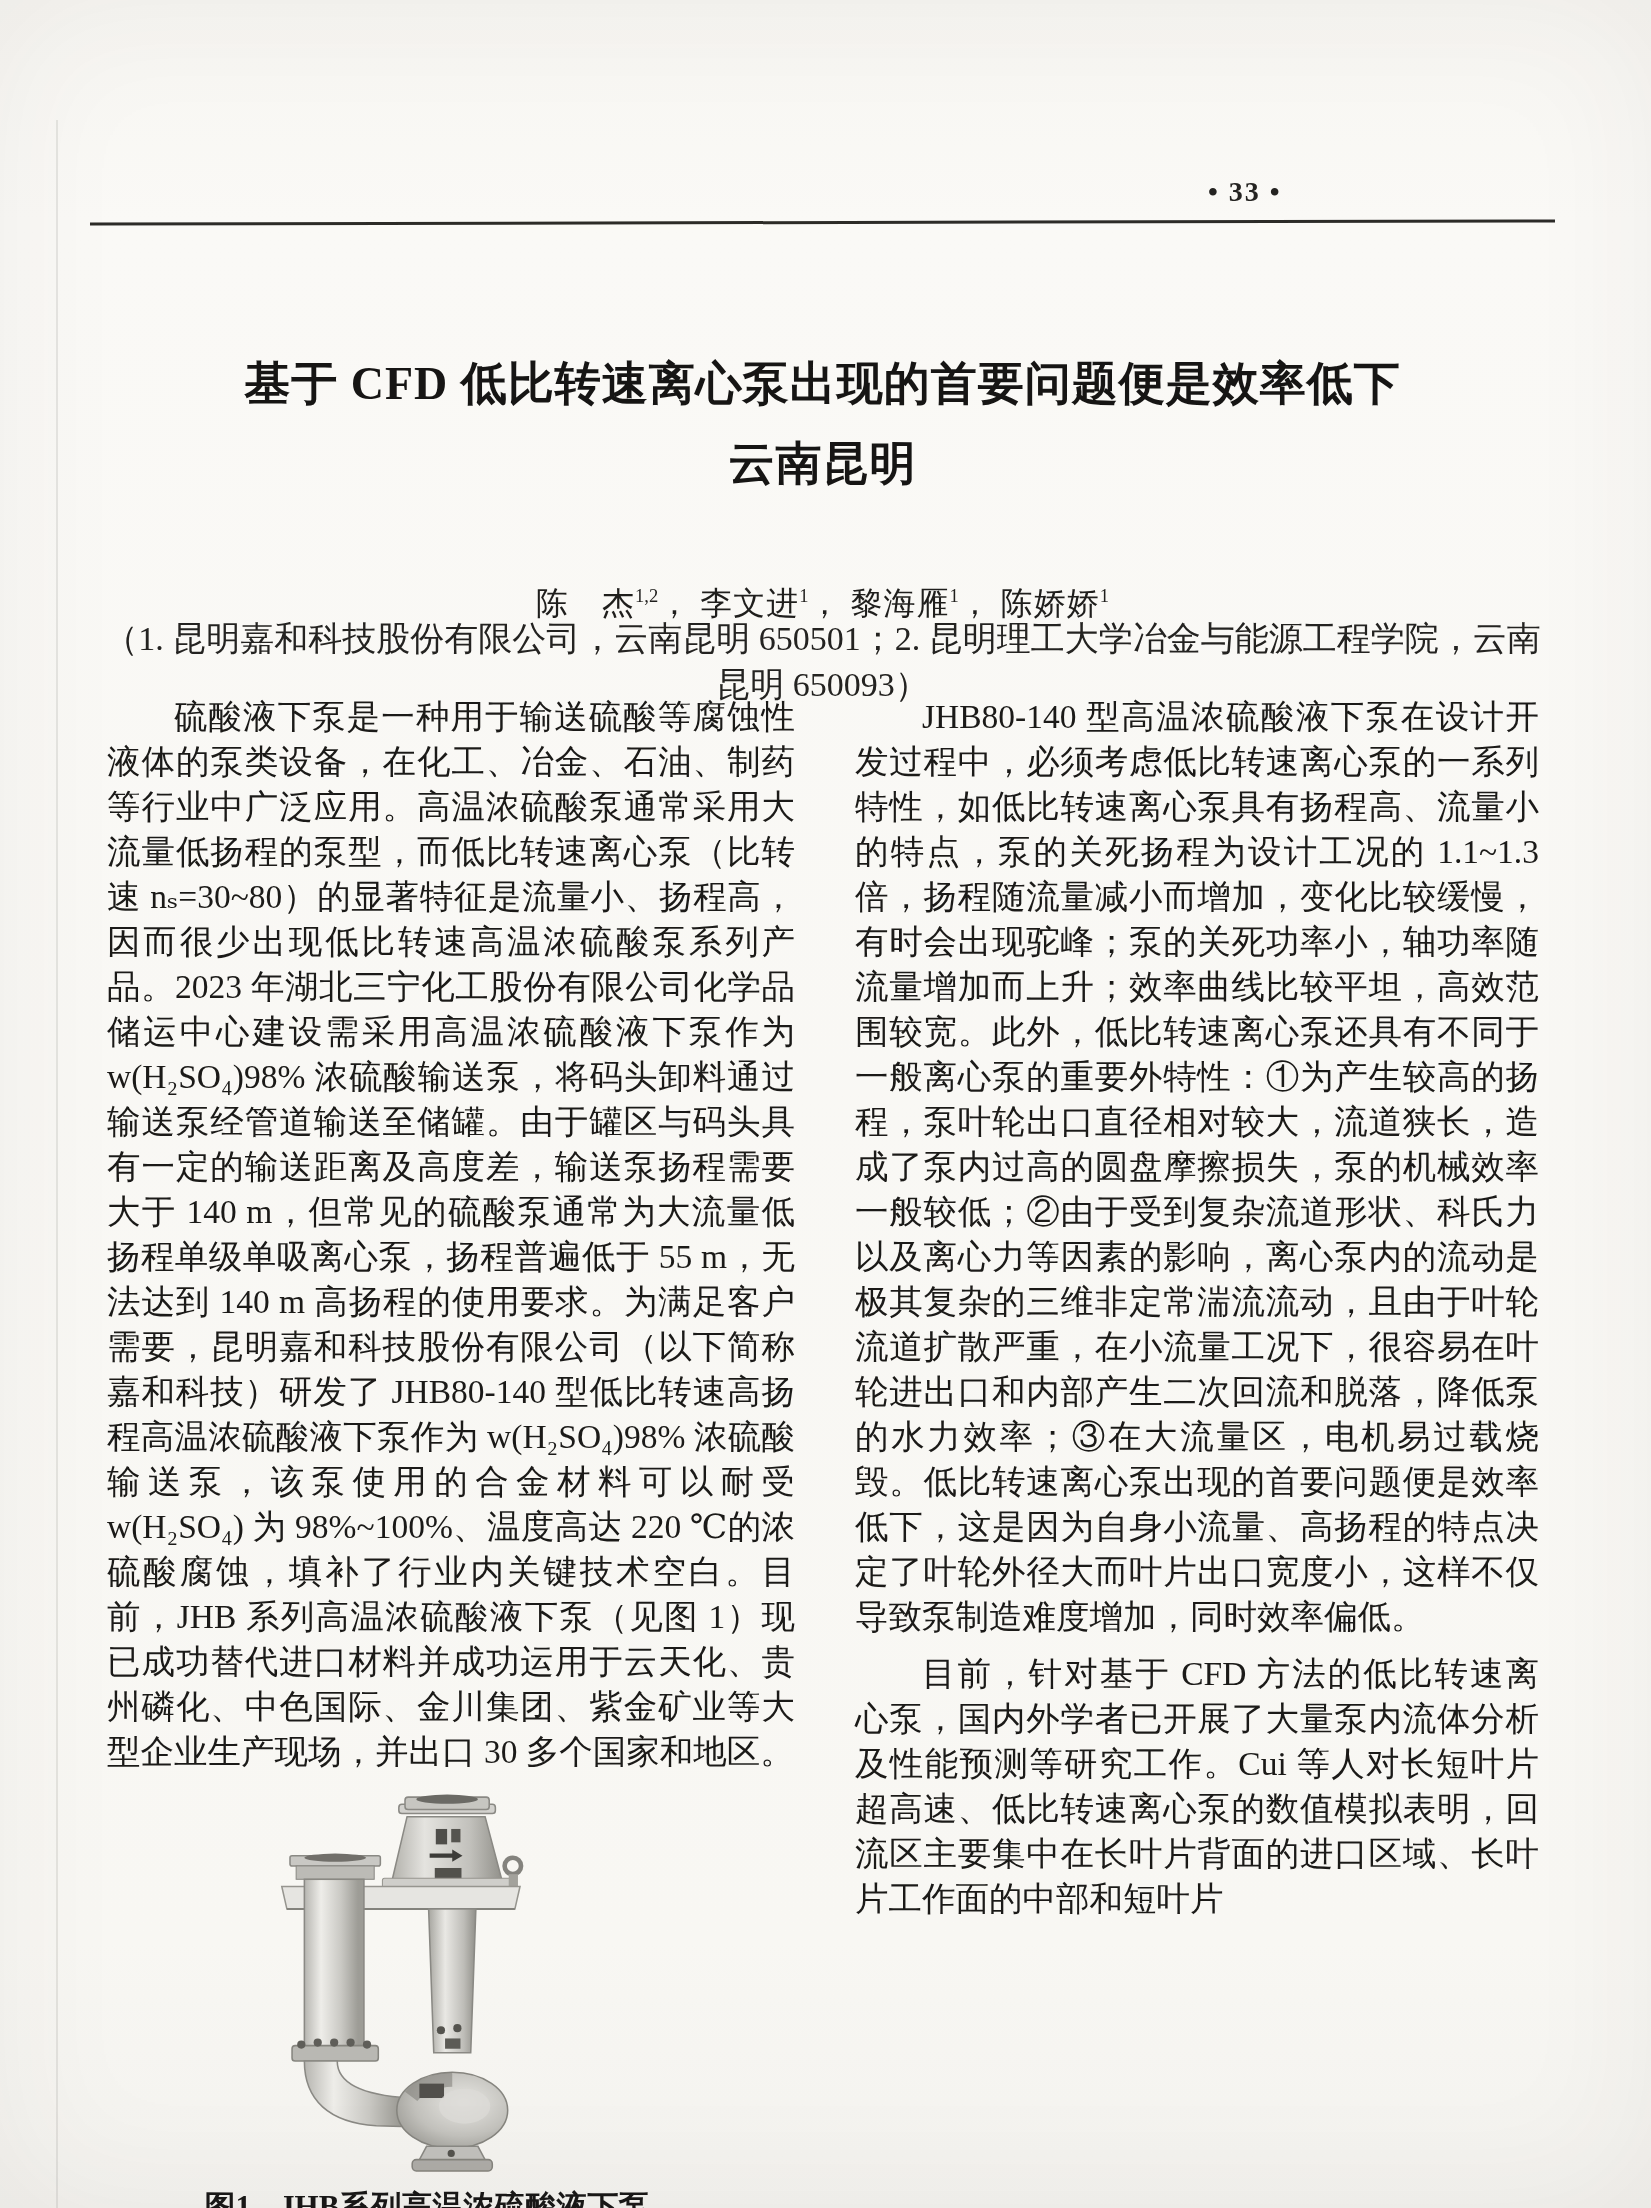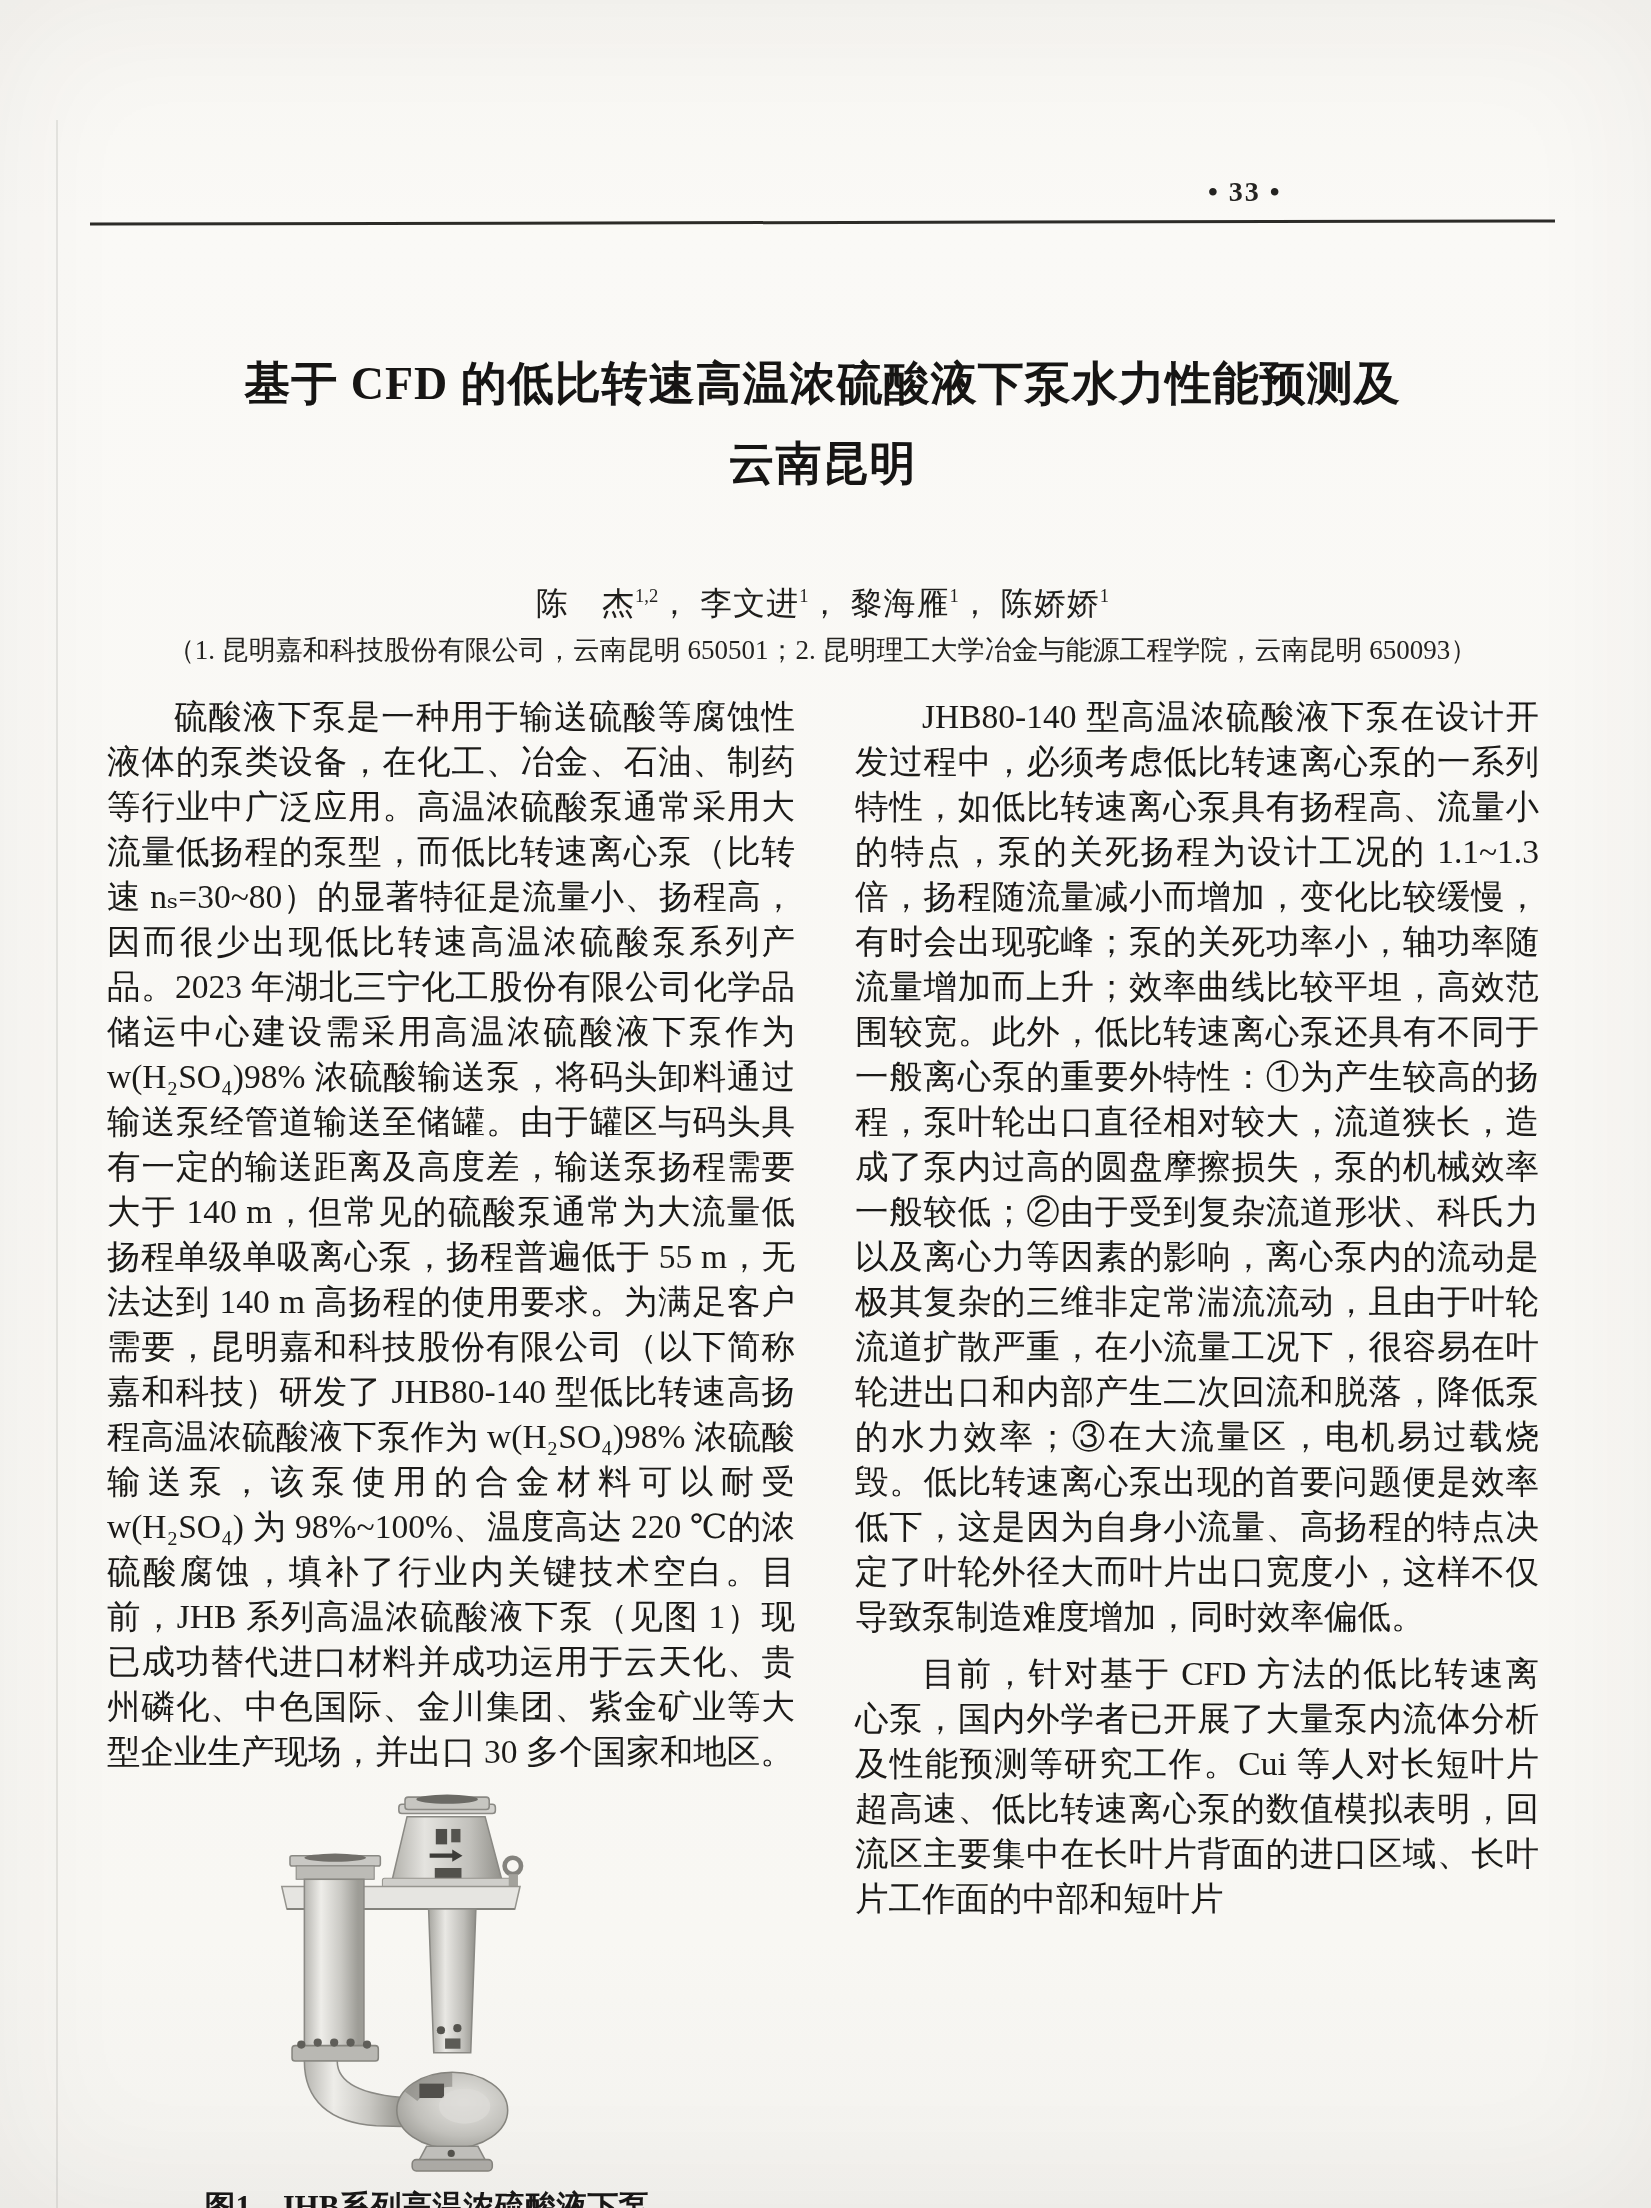--- a/index.html
+++ b/index.html
@@ -36,22 +36,22 @@
     position:absolute;top:344px;left:90px;width:1465px;margin:0;
     text-align:center;font-size:46px;line-height:80px;font-weight:bold;color:#161514;
     letter-spacing:1px;
   }
   .authors{
     position:absolute;top:550px;left:90px;width:1465px;
     text-align:center;font-size:32px;color:#1f1e1c;letter-spacing:1px;margin-top:32px;
   }
   .authors sup{font-size:0.58em;vertical-align:super;letter-spacing:0;}
   .affil{
-    position:absolute;top:632px;left:90px;width:1465px;
-    text-align:center;font-size:27px;color:#242321;
+    position:absolute;top:616px;left:90px;width:1465px;
+    text-align:center;font-size:34px;color:#242321;
   }
   
   .col{
     position:absolute;top:682px;
     font-size:33.5px;line-height:45px;text-align:justify;color:#1b1a18;
   }
   .col p{margin:12px;text-indent:2em;}
   .col-left{left:95px;width:712px;}
   .col-right{left:843px;width:708px;}
   
@@ -65,21 +65,21 @@
 </style>
 </head>
 <body>
 
 <div class="sheet">
   <div class="scan-edge"></div>
 
   <div class="pagenum">• 33 •</div>
   <div class="rule"></div>
 
-  <h1 class="title"><span>基于 CFD 的低比转速高温浓硫酸液下泵水力性能预测及</span><br><span>云南昆明</span></h1>
+  <h1 class="title"><span>基于 CFD 低比转速离心泵出现的首要问题便是效率低下</span><br><span>云南昆明</span></h1>
 
   <div class="authors">
     <span><span>陈　杰</span><sup>1,2</sup><span>，</span></span>
     <span><span>李文进</span><sup>1</sup><span>，</span></span>
     <span><span>黎海雁</span><sup>1</sup><span>，</span></span>
     <span><span>陈娇娇</span><sup>1</sup><span></span></span>
   </div>
 
   <div class="affil">（1. 昆明嘉和科技股份有限公司，云南昆明 650501；2. 昆明理工大学冶金与能源工程学院，云南昆明 650093）</div>
 

